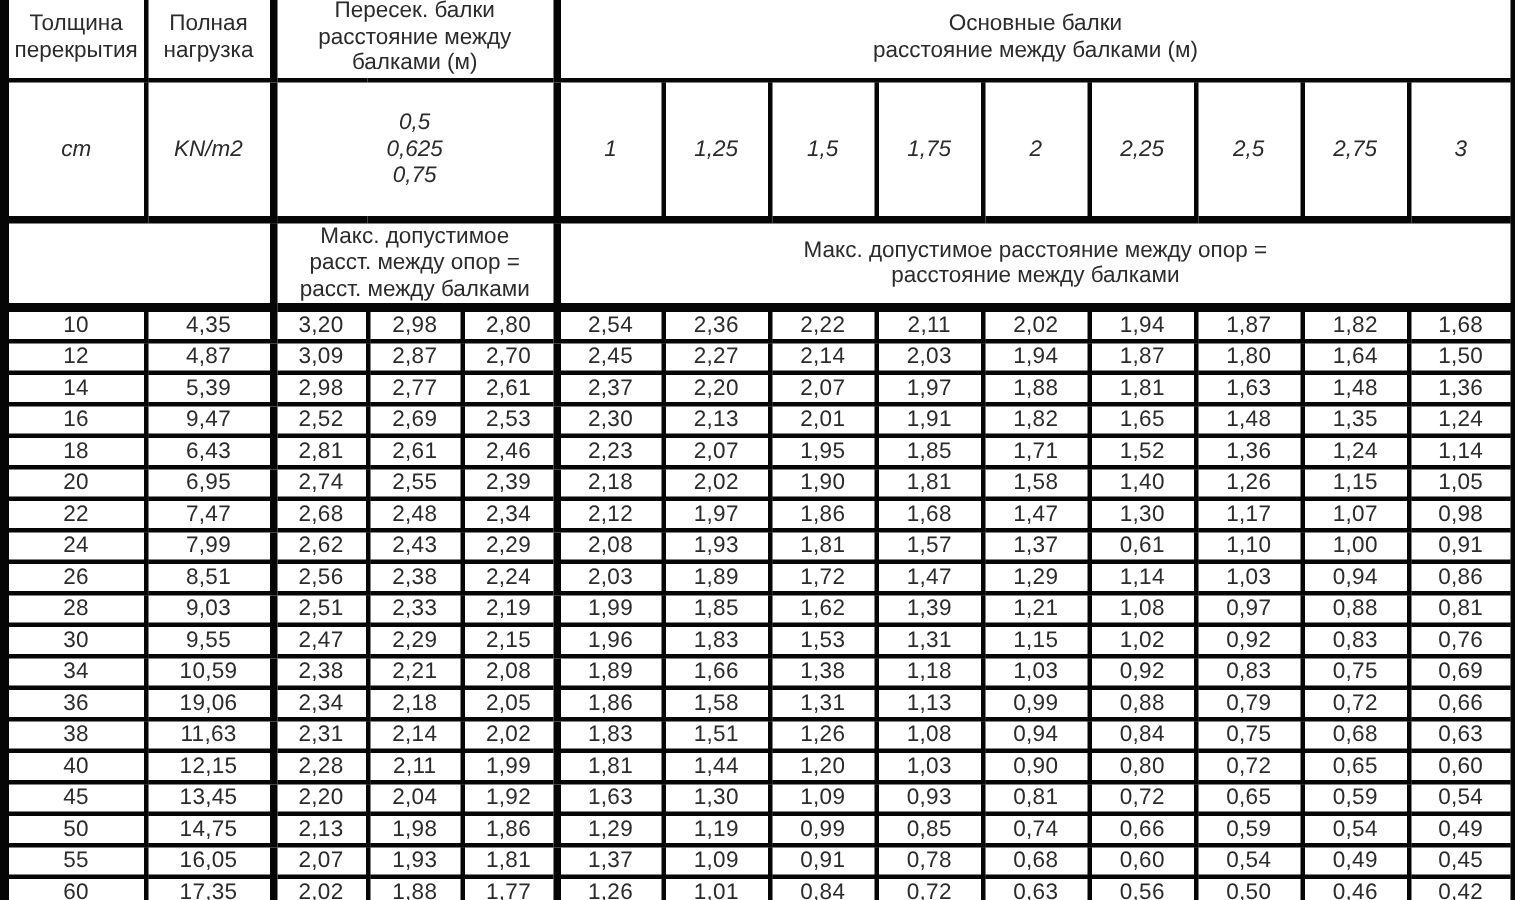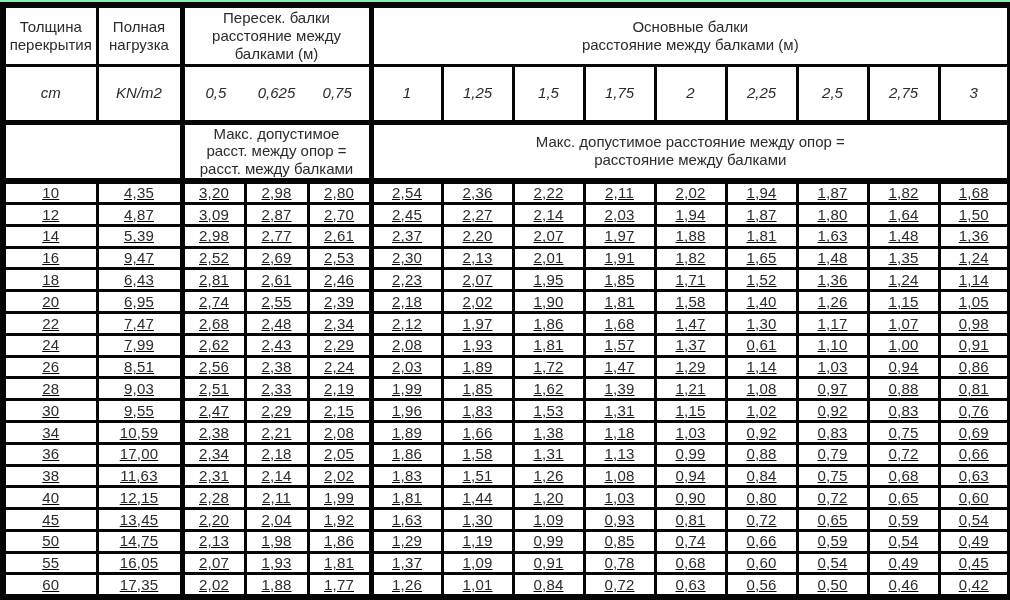--- a/index.html
+++ b/index.html
@@ -1,43 +1,43 @@
 <!DOCTYPE html>
 <html><head>
 <meta charset="utf-8">
 <style>
   html,body{margin:0;padding:0;background:#ffffff;}
   .wrap{
     width:1010px;height:600px;box-sizing:border-box;overflow:hidden;
-    background:#86efac;font-family:"Liberation Sans",sans-serif;
-    display:flex;align-items:flex-end;
+    background:#f97316;font-family:"Liberation Sans",sans-serif;
+    display:flex;align-items:center;
   }
   table{
     border-collapse:collapse;table-layout:fixed;
     width:1010px;height:598px;
     border:6px solid #060606;
     background:#fff;
   }
   th,td{
     border:3px solid #060606;
     text-align:center;vertical-align:middle;
     padding:0 1px;margin:0;overflow:hidden;
     font-weight:400;font-size:15px;color:#2b2b2b;
     line-height:1.18;white-space:pre-line;
   }
   .r-title{height:60px;}
   .r-title th{font-size:15px;}
   .r-units{height:26px;}
   .r-note{height:56px;margin-top:44px;}
-  tbody tr{height:21px;text-decoration:underline;}
+  tbody tr{height:21px;}
   tbody td{font-size:15px;letter-spacing:0.2px;}
   .br5{border-right-width:5px;}
   .r-units th{border-bottom-width:5px;font-style:italic;}
   .r-note th, .r-note td{border-bottom-width:6px;}
-  .flexrow{display:flex;align-items:center;justify-content:space-between;}
+  .flexrow{display:flex;align-items:center;justify-content:space-between;flex-direction:column;}
   .spv{flex:1 1 0;text-align:center;font-weight:400;font-size:15px;color:#2b2b2b;}
 </style>
 </head>
 <body>
 
 <div class="wrap">
   <table>
     <colgroup>
       <col style="width:94px">
         <col style="width:85px">
@@ -279,21 +279,21 @@
           <td>1,38</td>
           <td>1,18</td>
           <td>1,03</td>
           <td>0,92</td>
           <td>0,83</td>
           <td>0,75</td>
           <td>0,69</td>
         </tr>
         <tr>
           <td>36</td>
-          <td class="br5">17,00</td>
+          <td class="br5">19,06</td>
           <td>2,34</td>
           <td>2,18</td>
           <td class="br5">2,05</td>
           <td>1,86</td>
           <td>1,58</td>
           <td>1,31</td>
           <td>1,13</td>
           <td>0,99</td>
           <td>0,88</td>
           <td>0,79</td>

